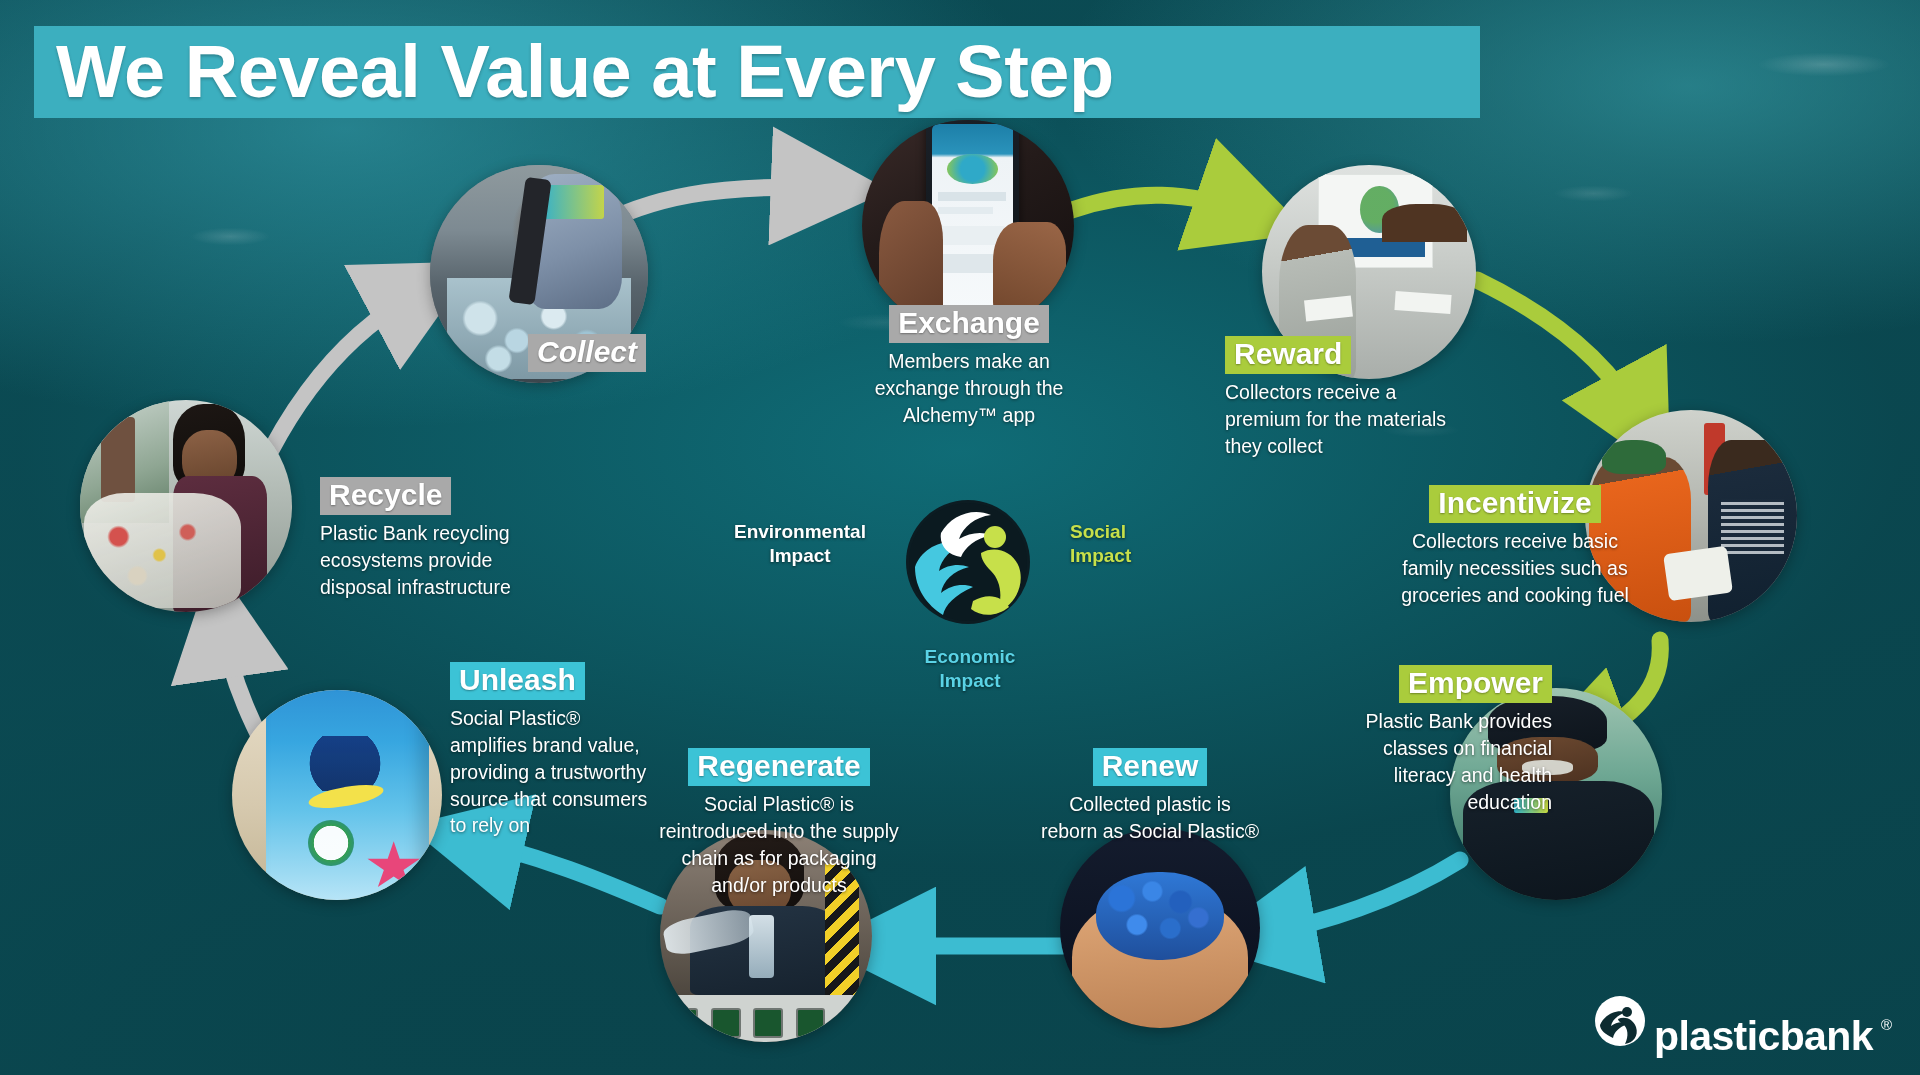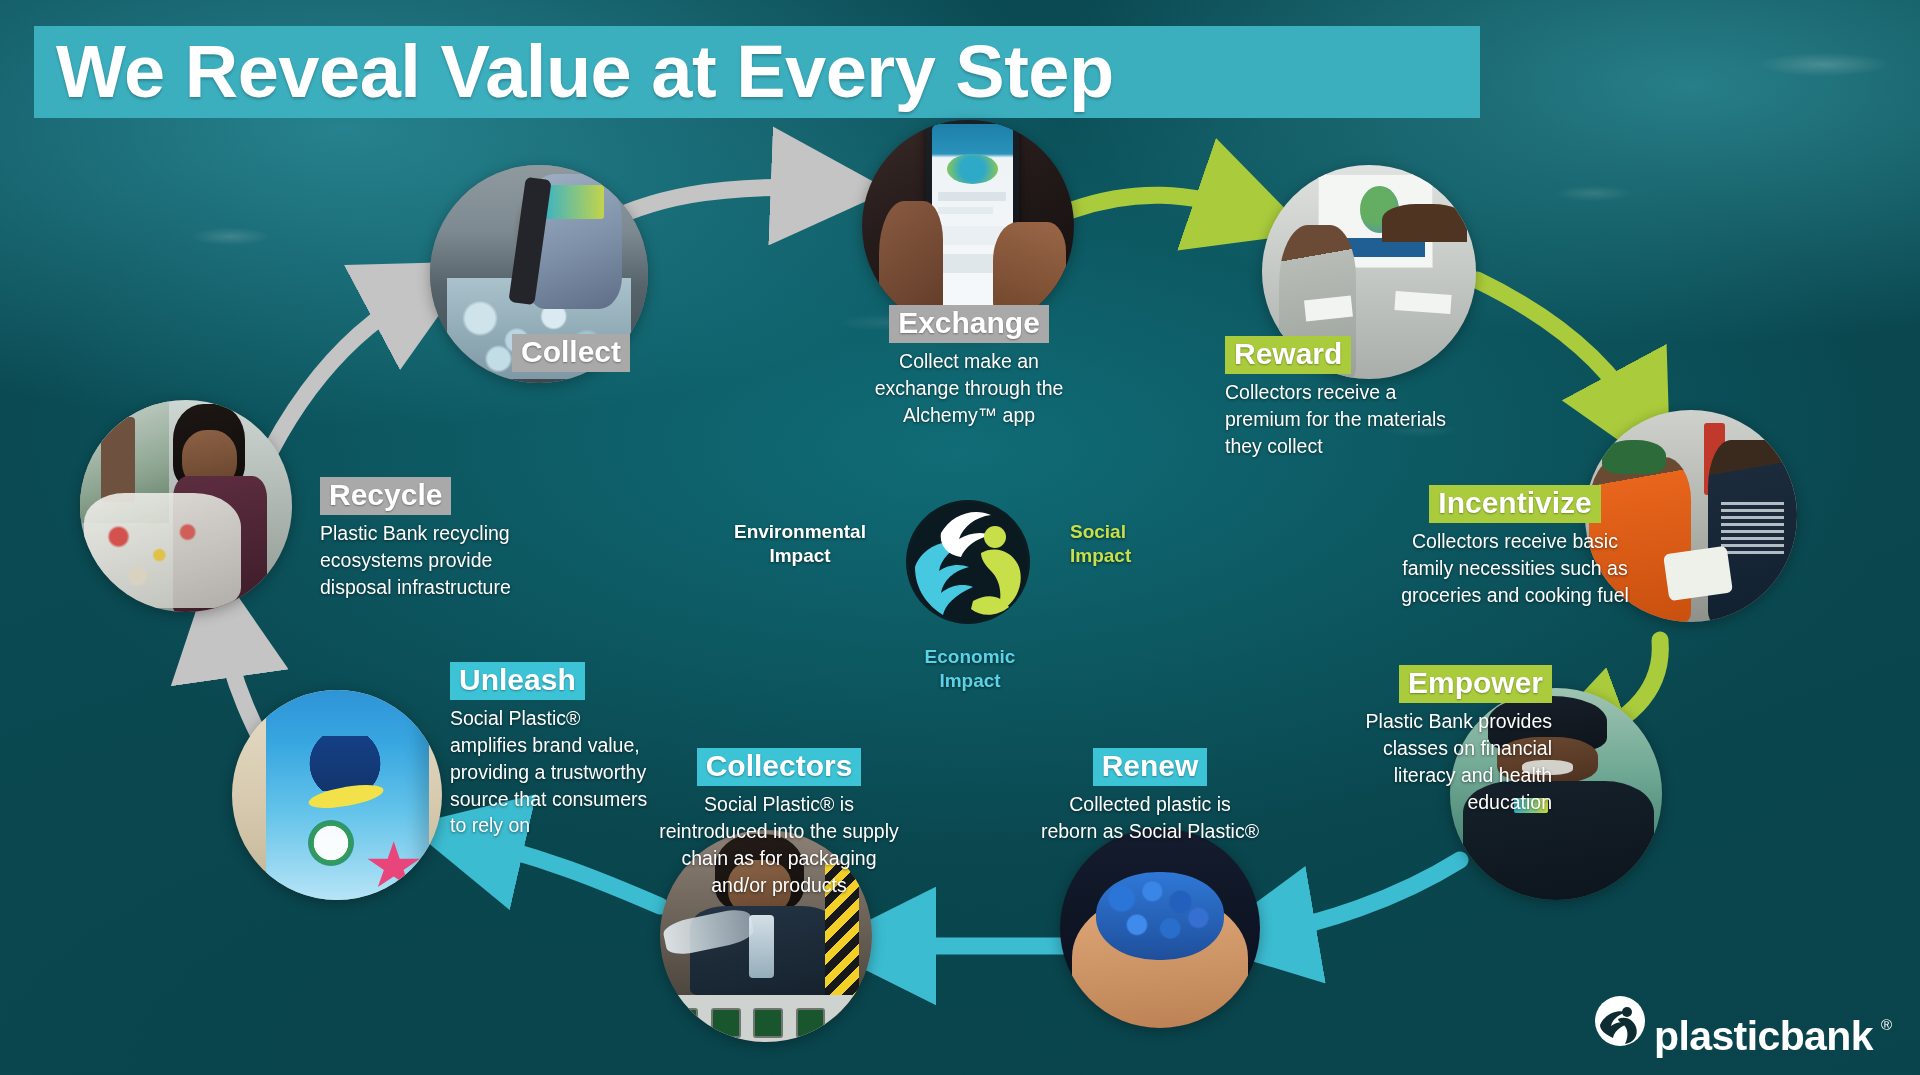--- a/index.html
+++ b/index.html
@@ -333,27 +333,27 @@
       <div style="position:absolute;left:2%;top:44%;width:74%;height:54%;border-radius:26% 30% 18% 22%;
         background:
           radial-gradient(circle at 22% 38%, #d4524e 0 6%, rgba(0,0,0,0) 8%),
           radial-gradient(circle at 48% 54%, #e0c24a 0 5%, rgba(0,0,0,0) 7%),
           radial-gradient(circle at 66% 34%, #cf5f58 0 5%, rgba(0,0,0,0) 7%),
           radial-gradient(circle at 34% 72%, #d9d2c0 0 6%, rgba(0,0,0,0) 8%),
           linear-gradient(160deg,rgba(238,238,232,.92),rgba(196,198,190,.86));"></div>
     </div>
   </div>
 
-  <div class="step" style="left:512px; top:334px; width:230px;">
+  <div class="step" style="left:528px; top:334px; width:230px;font-style:italic;">
     <div class="hl gray">Collect</div>
   </div>
 
   <div class="step ta-center" style="left:860px; top:305px; width:218px;">
     <div class="hl gray">Exchange</div>
-    <div class="desc">Collect make an exchange through the Alchemy™ app</div>
+    <div class="desc">Members make an exchange through the Alchemy™ app</div>
   </div>
 
   <div class="step" style="left:1225px; top:336px; width:230px;">
     <div class="hl green">Reward</div>
     <div class="desc">Collectors receive a premium for the materials they collect</div>
   </div>
 
   <div class="step ta-center" style="left:1395px; top:485px; width:240px;">
     <div class="hl green">Incentivize</div>
     <div class="desc">Collectors receive basic family necessities such as groceries and cooking fuel</div>
@@ -363,21 +363,21 @@
     <div class="hl green">Empower</div>
     <div class="desc">Plastic Bank provides classes on financial literacy and health education</div>
   </div>
 
   <div class="step ta-center" style="left:1040px; top:748px; width:220px;">
     <div class="hl cyan">Renew</div>
     <div class="desc">Collected plastic is reborn as Social Plastic®</div>
   </div>
 
   <div class="step ta-center" style="left:655px; top:748px; width:248px;">
-    <div class="hl cyan">Collectors</div>
+    <div class="hl cyan">Regenerate</div>
     <div class="desc">Social Plastic® is reintroduced into the supply chain as for packaging and/or products</div>
   </div>
 
   <div class="step" style="left:450px; top:662px; width:208px;">
     <div class="hl cyan">Unleash</div>
     <div class="desc">Social Plastic® amplifies brand value, providing a trustworthy source that consumers to rely on</div>
   </div>
 
   <div class="step" style="left:320px; top:477px; width:245px;">
     <div class="hl gray">Recycle</div>

